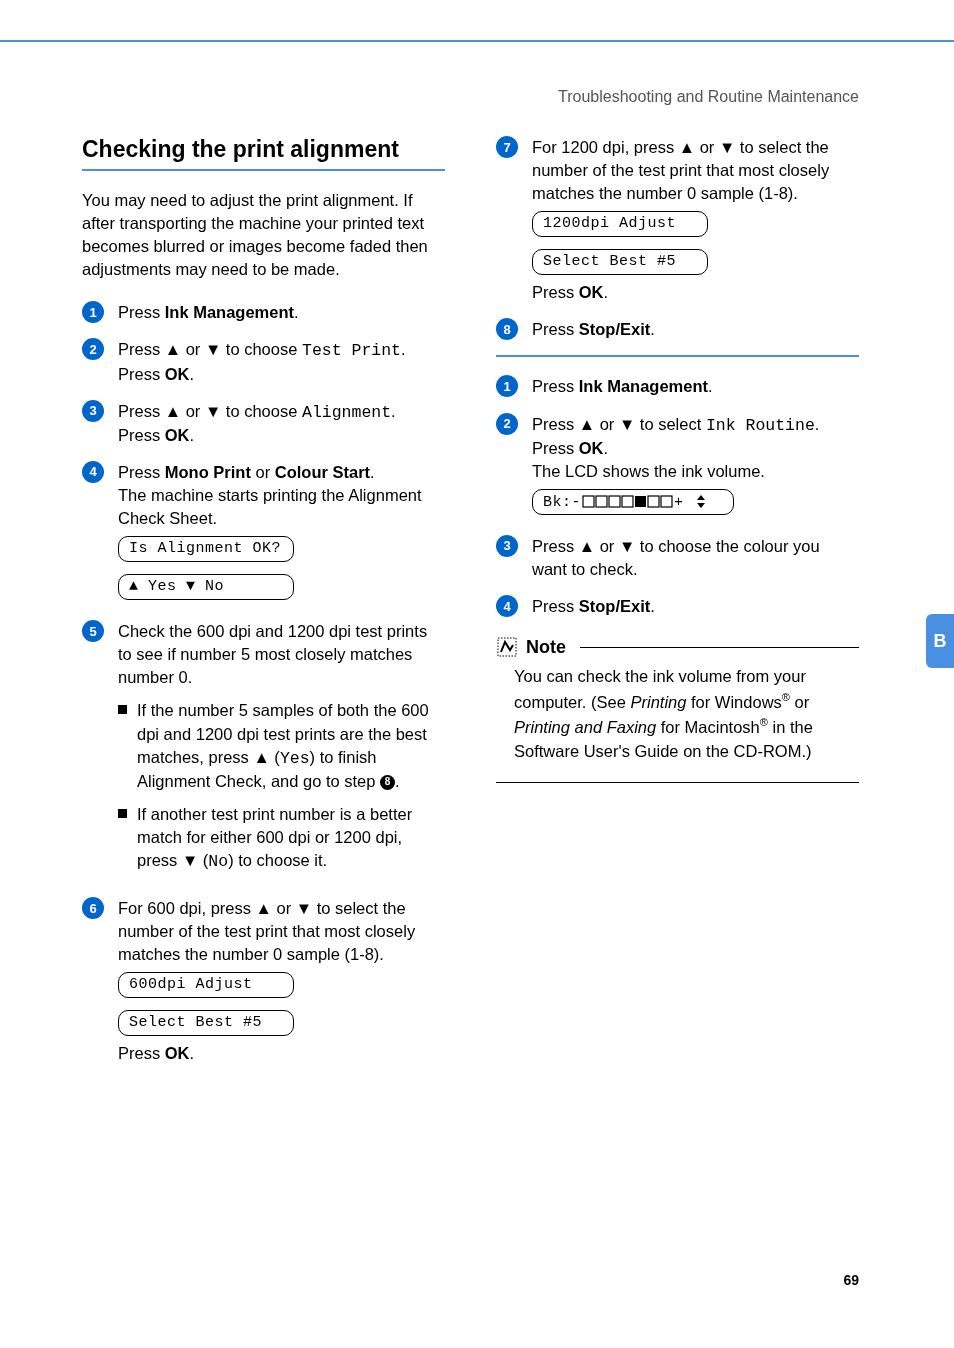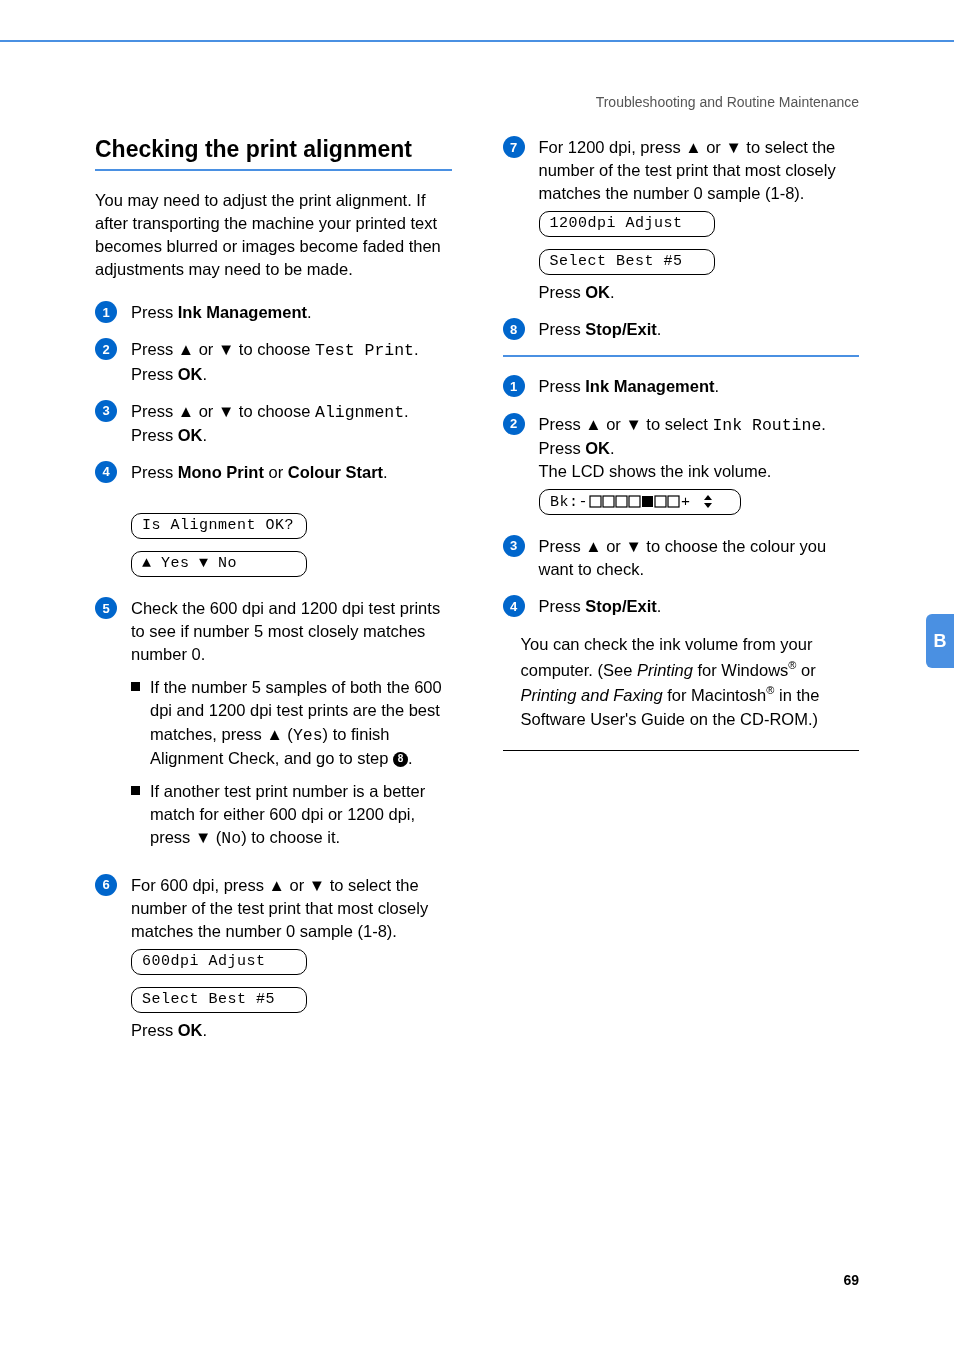--- a/index.html
+++ b/index.html
@@ -15,29 +15,29 @@
   .top-line {
     position: absolute;
     top: 40px;
     left: 0;
     width: 954px;
     height: 2px;
     background: #4a90e2;
   }
   .header-text {
     position: absolute;
-    top: 94px;
+    top: 88px;
     right: 95px;
-    font-size: 14px;
+    font-size: 16px;
     color: #555;
   }
   .content {
     position: absolute;
     top: 136px;
-    left: 95px;
+    left: 82px;
     right: 95px;
     display: flex;
     gap: 51px;
   }
   .col {
     flex: 1;
     min-width: 0;
   }
   h2 {
     font-size: 23px;
@@ -205,21 +205,21 @@
       <div class="step-body">
         <span>Press ▲ or ▼ to choose </span><span class="mono">Alignment</span><span>.</span><br>
         <span>Press </span><span class="bold">OK</span><span>.</span>
       </div>
     </div>
 
     <div class="step">
       <div class="num">4</div>
       <div class="step-body">
         <span>Press </span><span class="bold">Mono Print</span><span> or </span><span class="bold">Colour Start</span><span>.</span><br>
-        <br>
+        <span>The machine starts printing the Alignment Check Sheet.</span><br>
         <span class="lcd">Is Alignment OK?</span><br>
         <span class="lcd">▲ Yes ▼ No</span>
       </div>
     </div>
 
     <div class="step">
       <div class="num">5</div>
       <div class="step-body">
         <span>Check the 600 dpi and 1200 dpi test prints to see if number 5 most closely matches number 0.</span>
         <div class="bullet-list">
@@ -309,20 +309,28 @@
     </div>
 
     <div class="step">
       <div class="num">4</div>
       <div class="step-body">
         <span>Press </span><span class="bold">Stop/Exit</span><span>.</span>
       </div>
     </div>
 
     <div>
+      <div class="note-header">
+        <svg width="22" height="22">
+          <rect x="2" y="2" width="18" height="18" fill="none" stroke="#000" stroke-width="1" stroke-dasharray="1.5,1.5"></rect>
+          <path d="M5 16 L9 6 L14 14 L17 9" stroke="#000" stroke-width="2" fill="none"></path>
+        </svg>
+        <span class="note-label">Note</span>
+        <div class="note-line"></div>
+      </div>
       <div class="note-body">
         <span>You can check the ink volume from your computer. (See </span><span class="italic">Printing</span><span> for Windows</span><span class="superscript">®</span><span> or </span><span class="italic">Printing and Faxing</span><span> for Macintosh</span><span class="superscript">®</span><span> in the Software User's Guide on the CD-ROM.)</span>
       </div>
       <div class="note-bottom"></div>
     </div>
   </div>
 </div>
 
 <div class="tab">B</div>
 <div class="page-num">69</div>

